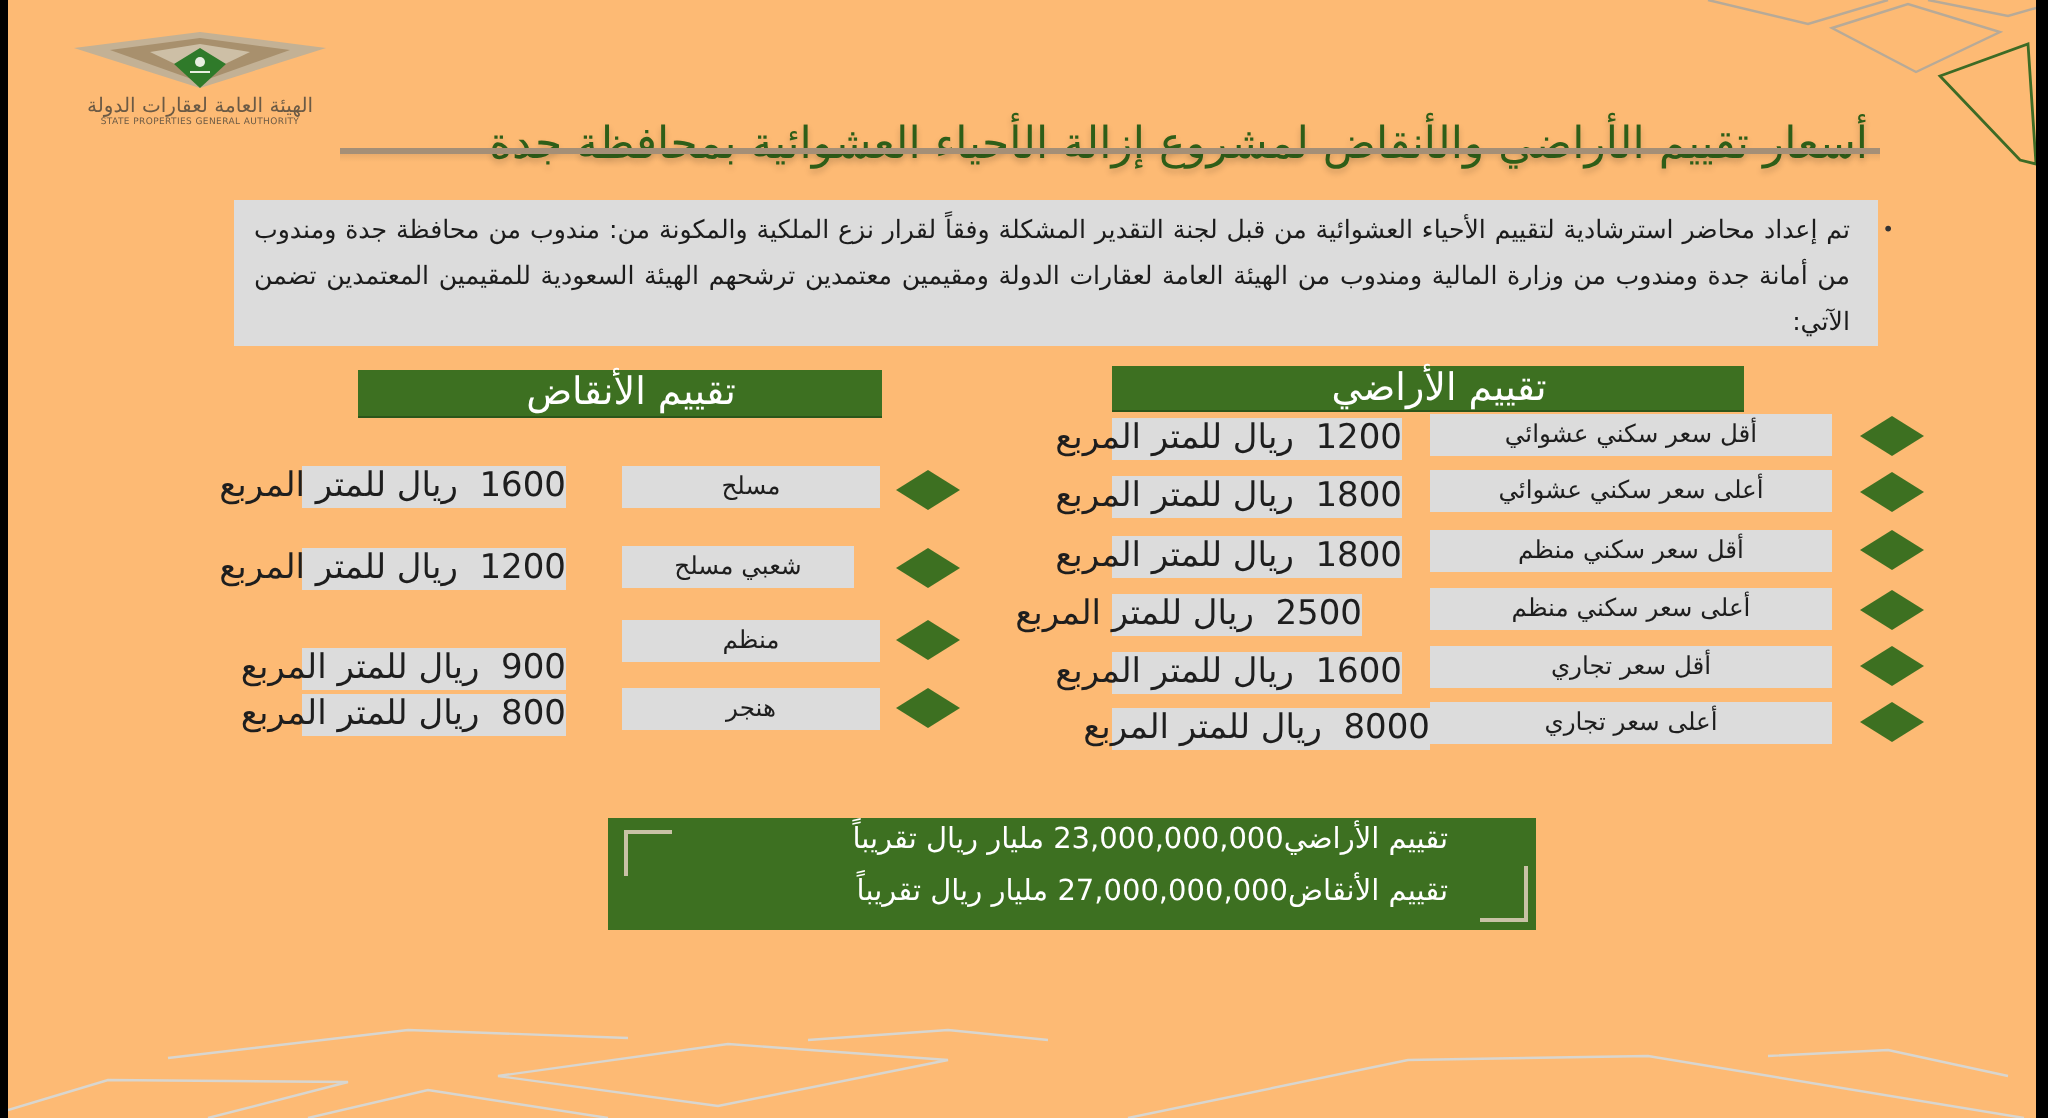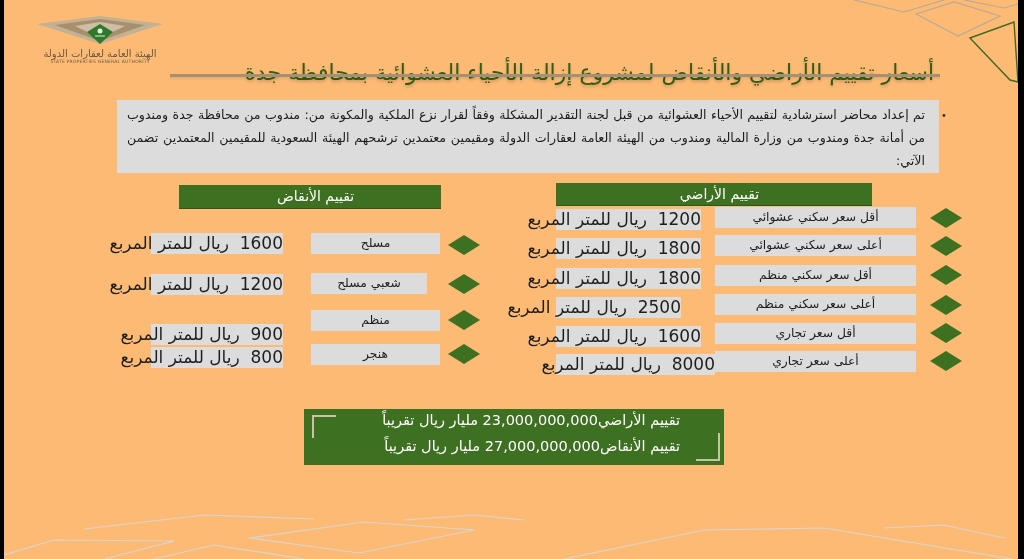--- a/index.html
+++ b/index.html
@@ -31,38 +31,38 @@
   .intro {
     position: absolute; left: 113px; top: 100px; width: 822px; height: 73px;
     background: #dcdcdc; direction: rtl; padding: 3px 14px 0 10px;
     font-size: 12.6px; line-height: 23px; color: #1c1c1c; text-align: justify; text-align-last: right;
   }
   .intro .bullet { position: absolute; right: -8px; top: 4px; font-size: 10px; color: #333; }
 
   
   .sec-head {
     position: absolute; height: 23px; background: #3d7021; color: #fff;
-    font-size: 14px; line-height: 22px; text-align: center; direction: rtl;
+    font-size: 19px; line-height: 22px; text-align: center; direction: rtl;
     border-bottom: 1px solid #2c561a;
     padding-left: 11px;
   }
   .sec-lands { left: 552px; top: 183px; width: 316px; }
   .sec-rubble { left: 175px; top: 185px; width: 262px; height: 24px; }
 
   
   .cell {
     position: absolute; background: #dcdcdc; height: 21px; font-size: 17px;
     line-height: 21px; color: #1e1e1e; text-align: center; direction: rtl; white-space: nowrap;
   }
   .cell.label { font-size: 12.3px; }
   .diamond { position: absolute; width: 32px; height: 20px; }
 
   
   .totals {
-    position: absolute; left: 300px; top: 409px; width: 420px; height: 56px;
+    position: absolute; left: 300px; top: 409px; width: 464px; height: 56px;
     background: #3d7021; color: #fff; direction: rtl;
   }
   .totals .line { position: absolute; right: 44px; font-size: 14.5px; white-space: nowrap; }
   .totals .line1 { top: 3px; }
   .totals .line2 { top: 29px; }
   .bracket-tl { position: absolute; left: 8px; top: 6px; width: 24px; height: 23px;
     border-left: 2px solid #c9c2a6; border-top: 2px solid #c9c2a6; }
   .bracket-br { position: absolute; right: 4px; bottom: 4px; width: 24px; height: 28px;
     border-right: 2px solid #c9c2a6; border-bottom: 2px solid #c9c2a6; }
 </style>

